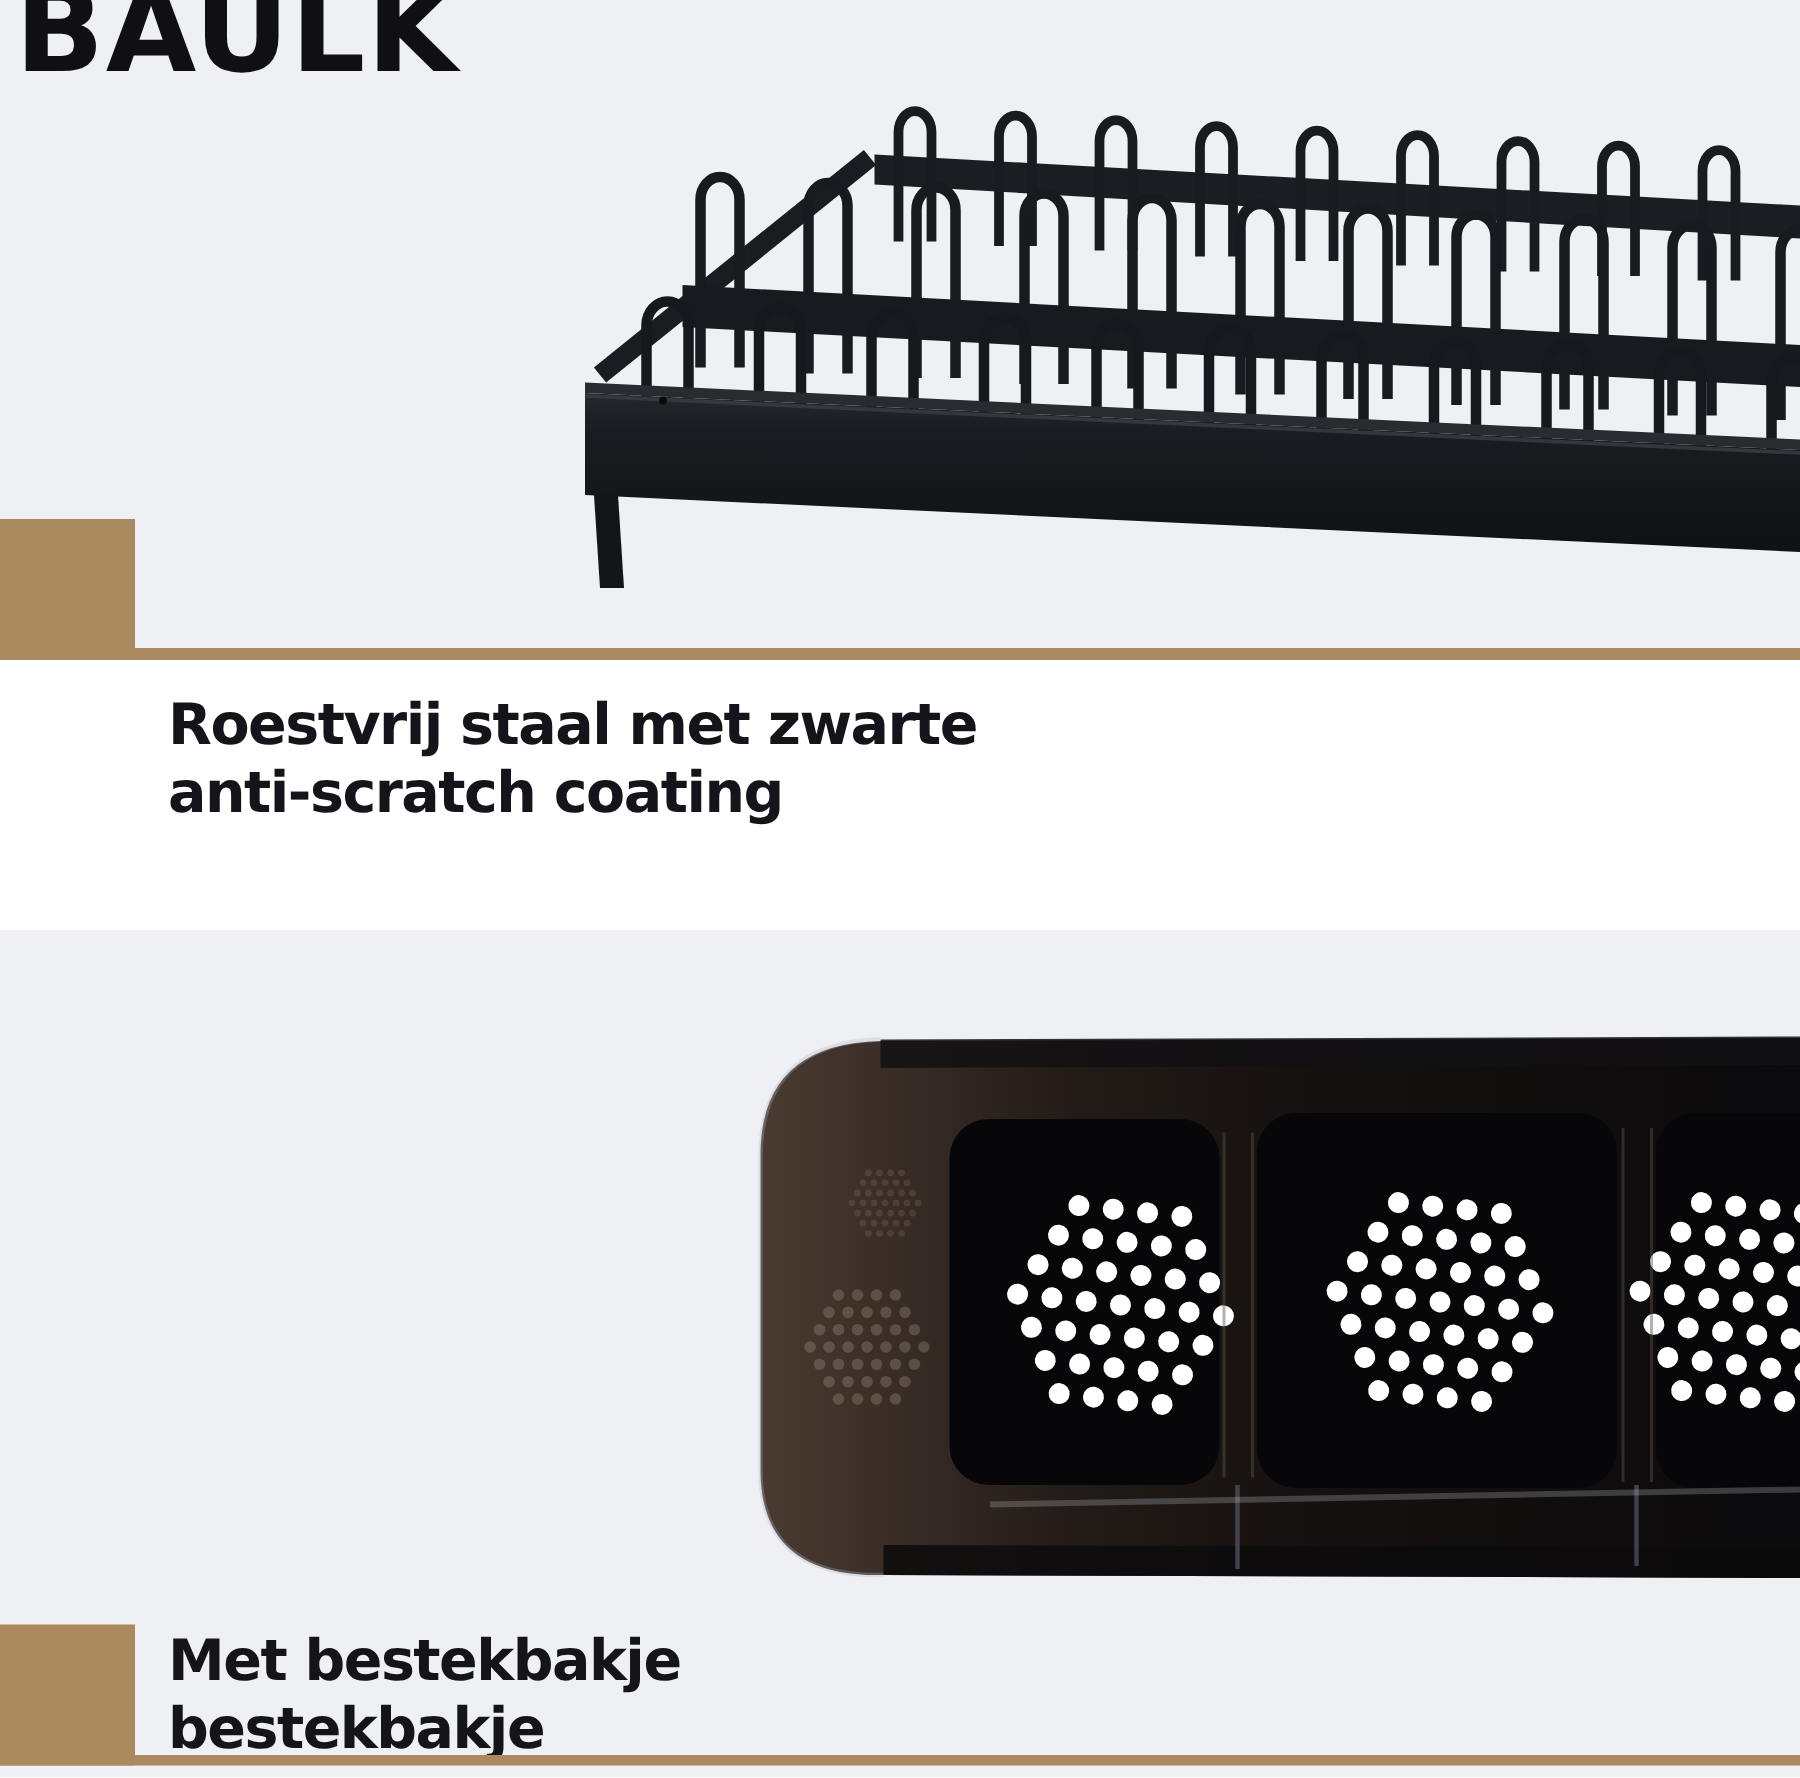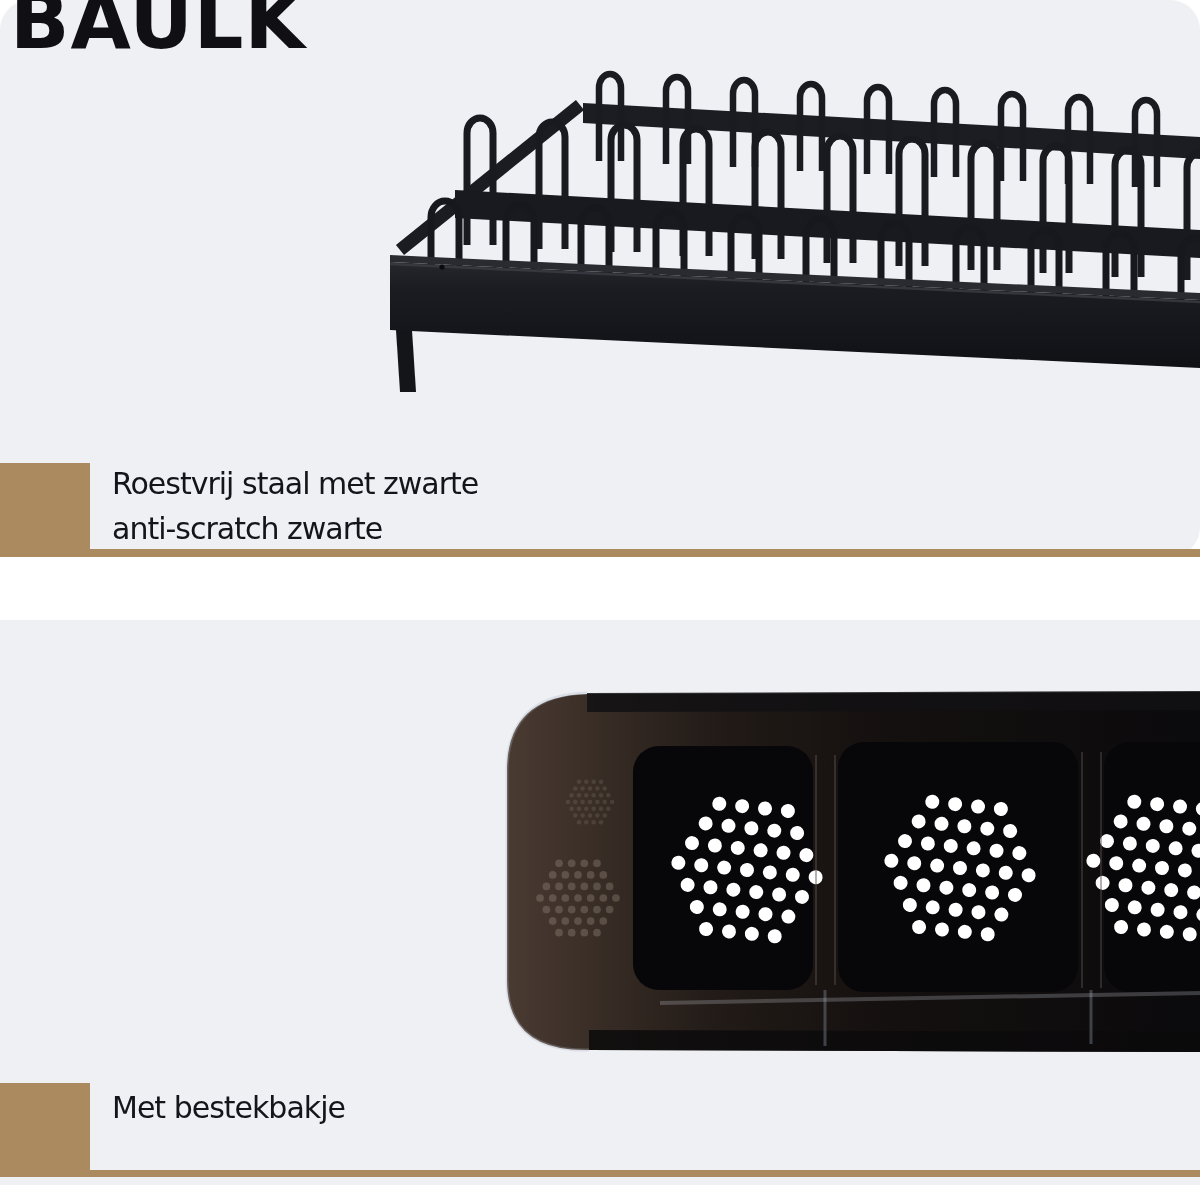--- a/index.html
+++ b/index.html
@@ -1,37 +1,37 @@
 <!DOCTYPE html>
 <html><head>
 <meta charset="utf-8">
 <style>
   html,body{margin:0;padding:0;background:#ffffff;}
   .canvas{
     position:relative;width:1200px;height:1185px;overflow:hidden;
     font-family:"DejaVu Sans","Liberation Sans",sans-serif;background:#ffffff;
   }
   .panel{position:absolute;left:0;width:1200px;background:#eef0f4;}
-  .panel-top{top:0;height:557px;border-radius:30px;}
+  .panel-top{top:0;height:440px;}
   .white-gap{position:absolute;left:0;top:557px;width:1200px;height:63px;background:#ffffff;}
   .panel-bottom{top:620px;height:565px;}
   .logo{
     position:absolute;left:10px;top:-18px;margin:0;
     font-size:78px;font-weight:bold;letter-spacing:1px;line-height:1;
     color:#101014;
   }
   .accent-rule{position:absolute;left:0;width:1200px;height:8px;background:#aa8a5e;}
   .panel-top .accent-rule{bottom:0;}
   .panel-bottom .accent-rule{bottom:8px;height:7px;}
   .accent-block{position:absolute;left:0;width:90px;background:#aa8a5e;}
   .panel-top .accent-block{bottom:0;height:94px;}
   .panel-bottom .accent-block{bottom:8px;height:94px;}
   .feature-text{
     position:absolute;left:112px;margin:0;
-    font-size:30px;font-weight:normal;letter-spacing:-1px;line-height:45px;
+    font-size:38px;font-weight:bold;letter-spacing:-1px;line-height:45px;
     color:#15141a;
   }
   .panel-top .feature-text{top:461px;}
   .panel-bottom .feature-text{top:465px;}
   .rack-art{position:absolute;left:370px;top:45px;width:830px;height:410px;}
   .tray-art{position:absolute;left:490px;top:60px;width:710px;height:395px;}
 </style>
 </head>
 <body>
 
@@ -112,21 +112,21 @@
       </g>
 
       <g>
         <polygon points="26,285 42,285 46,347 30,347" fill="#141519"></polygon>
       </g>
     </svg>
 
     <div class="accent-block"></div>
     <p class="feature-text">
       <span>Roestvrij staal met zwarte</span><br>
-      <span>anti-scratch zwarte</span>
+      <span>anti-scratch coating</span>
     </p>
     <div class="accent-rule"></div>
   </section>
 
   <div class="white-gap"></div>
 
   <section class="panel panel-bottom">
 
     <svg class="tray-art" viewBox="0 0 710 395" aria-hidden="true">
       <defs>
@@ -212,17 +212,18 @@
       </g>
 
       <g>
         <line x1="170" y1="323" x2="710" y2="313" stroke="#b9bcc4" stroke-width="4" opacity="0.28"></line>
       </g>
     </svg>
 
     <div class="accent-block"></div>
     <p class="feature-text">
       <span>Met bestekbakje</span><br>
+      <span>bestekbakje</span>
     </p>
     <div class="accent-rule"></div>
   </section>
 
 </div>
 
 </body></html>

